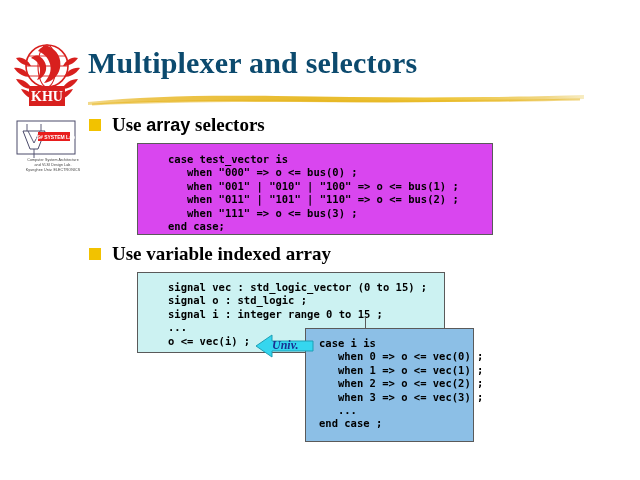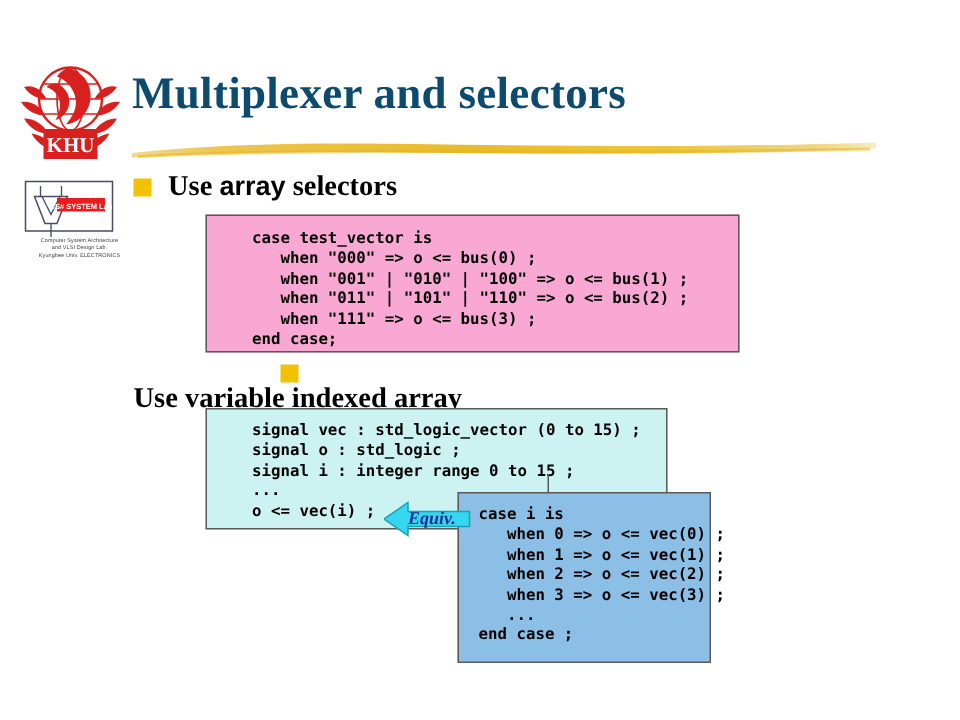--- a/index.html
+++ b/index.html
@@ -91,21 +91,21 @@
     line-height: 21px;
     color: #000000;
     white-space: nowrap;
   }
   .kw-sans {
     font-family: "Liberation Sans", sans-serif;
     font-weight: bold;
     font-size: 18px;
   }
   #bullet-1 { left: 89px; top: 114px; }
-  #bullet-2 { left: 89px; top: 243px; flex-direction: column; }
+  #bullet-2 { left: 89px; top: 243px; }
 
   
   .codebox {
     position: absolute;
     box-sizing: border-box;
     border: 1px solid #5a5a5a;
     font-family: "Liberation Sans", sans-serif;
     font-weight: bold;
     font-size: 10.5px;
     line-height: 13.4px;
@@ -114,21 +114,21 @@
   }
   .codebox .code-lines {
     white-space: pre;
     display: block;
   }
   #codebox-case {
     left: 137px;
     top: 143px;
     width: 356px;
     height: 92px;
-    background: #f9a8d4;
+    background: #d946ef;
     padding: 9px 0 0 30px;
   }
   #codebox-signal {
     left: 137px;
     top: 272px;
     width: 308px;
     height: 81px;
     background: #ccf2f2;
     padding: 8px 0 0 30px;
   }
@@ -289,21 +289,21 @@
 o &lt;= vec(i) ;</code></div>
 
   <div id="connector-v"></div>
   <div id="connector-h"></div>
 
   <div id="equiv-arrow">
     <svg width="58" height="28" viewBox="0 0 58 28" xmlns="http://www.w3.org/2000/svg">
       <path d="M0 14 L16 3 L16 9 L57 9 L57 19 L16 19 L16 25 Z" fill="#35d6ef" stroke="#1f9fb5" stroke-width="1"></path>
     </svg>
   </div>
-  <div id="equiv-label">Equiv.</div>
+  <div id="equiv-label">Univ.</div>
 
   <div class="codebox" id="codebox-equiv-case"><code class="code-lines">case i is
    when 0 =&gt; o &lt;= vec(0) ;
    when 1 =&gt; o &lt;= vec(1) ;
    when 2 =&gt; o &lt;= vec(2) ;
    when 3 =&gt; o &lt;= vec(3) ;
    ...
 end case ;</code></div>
 
 </div>

